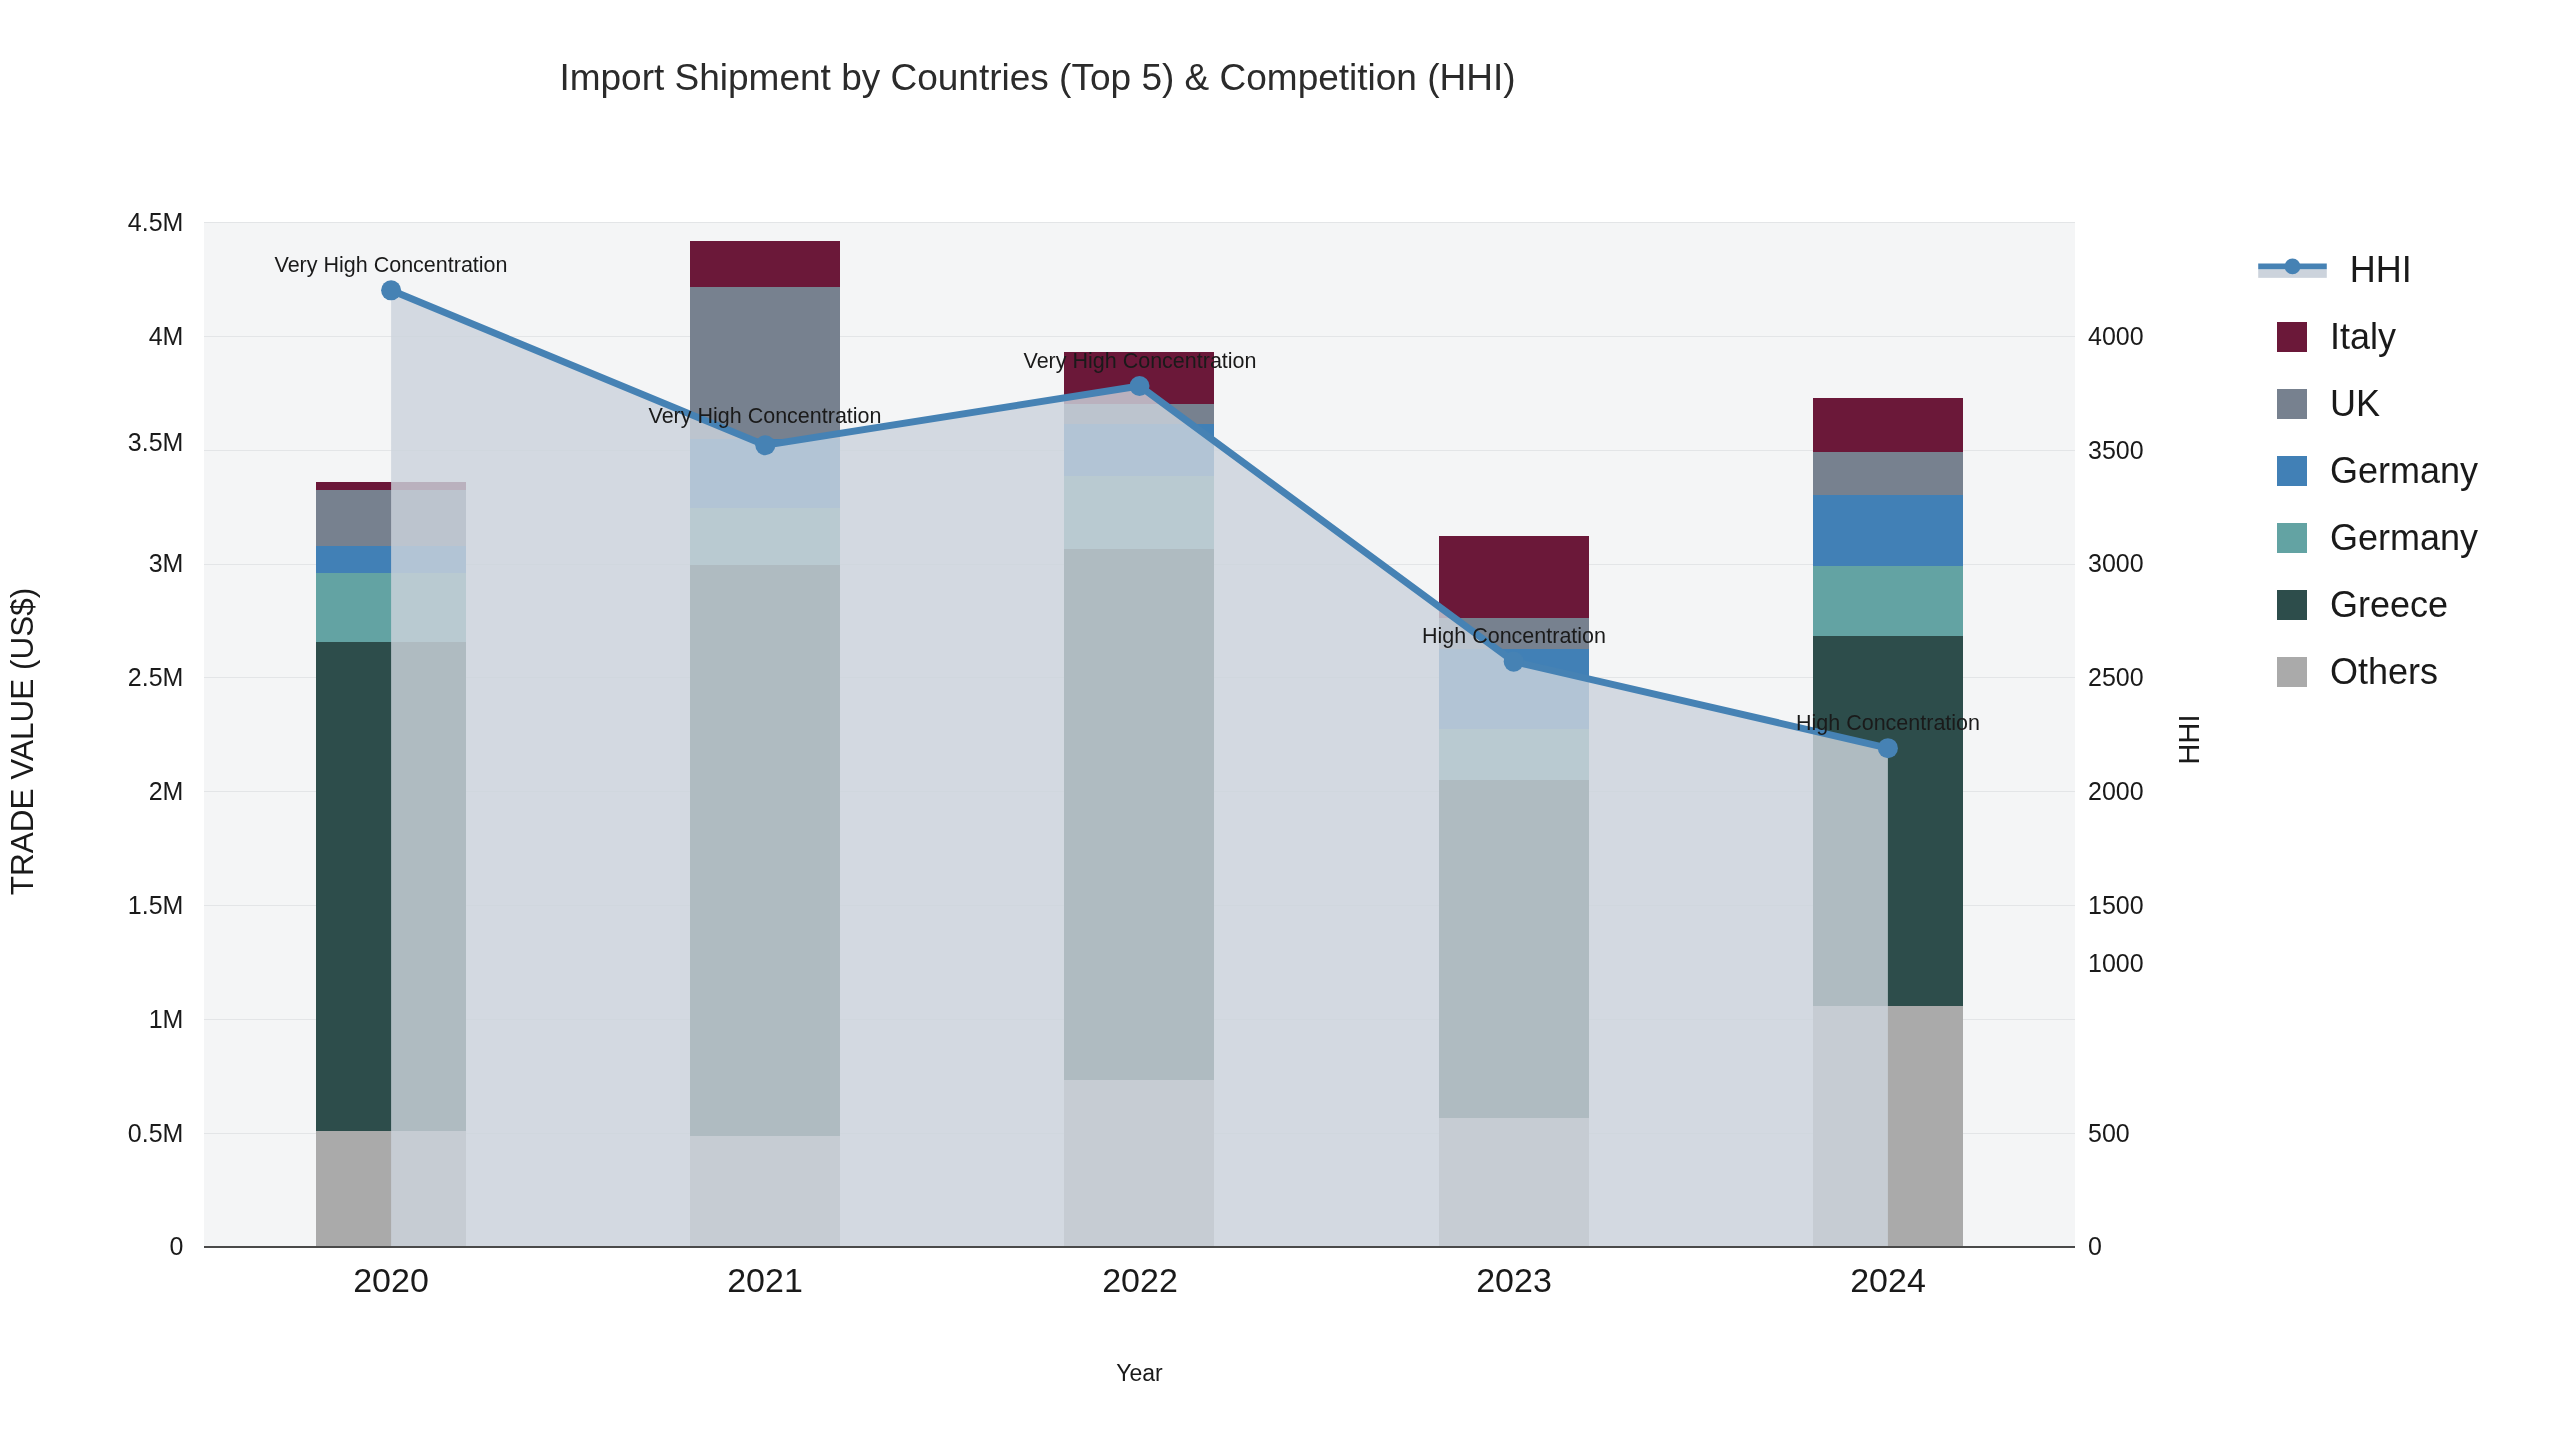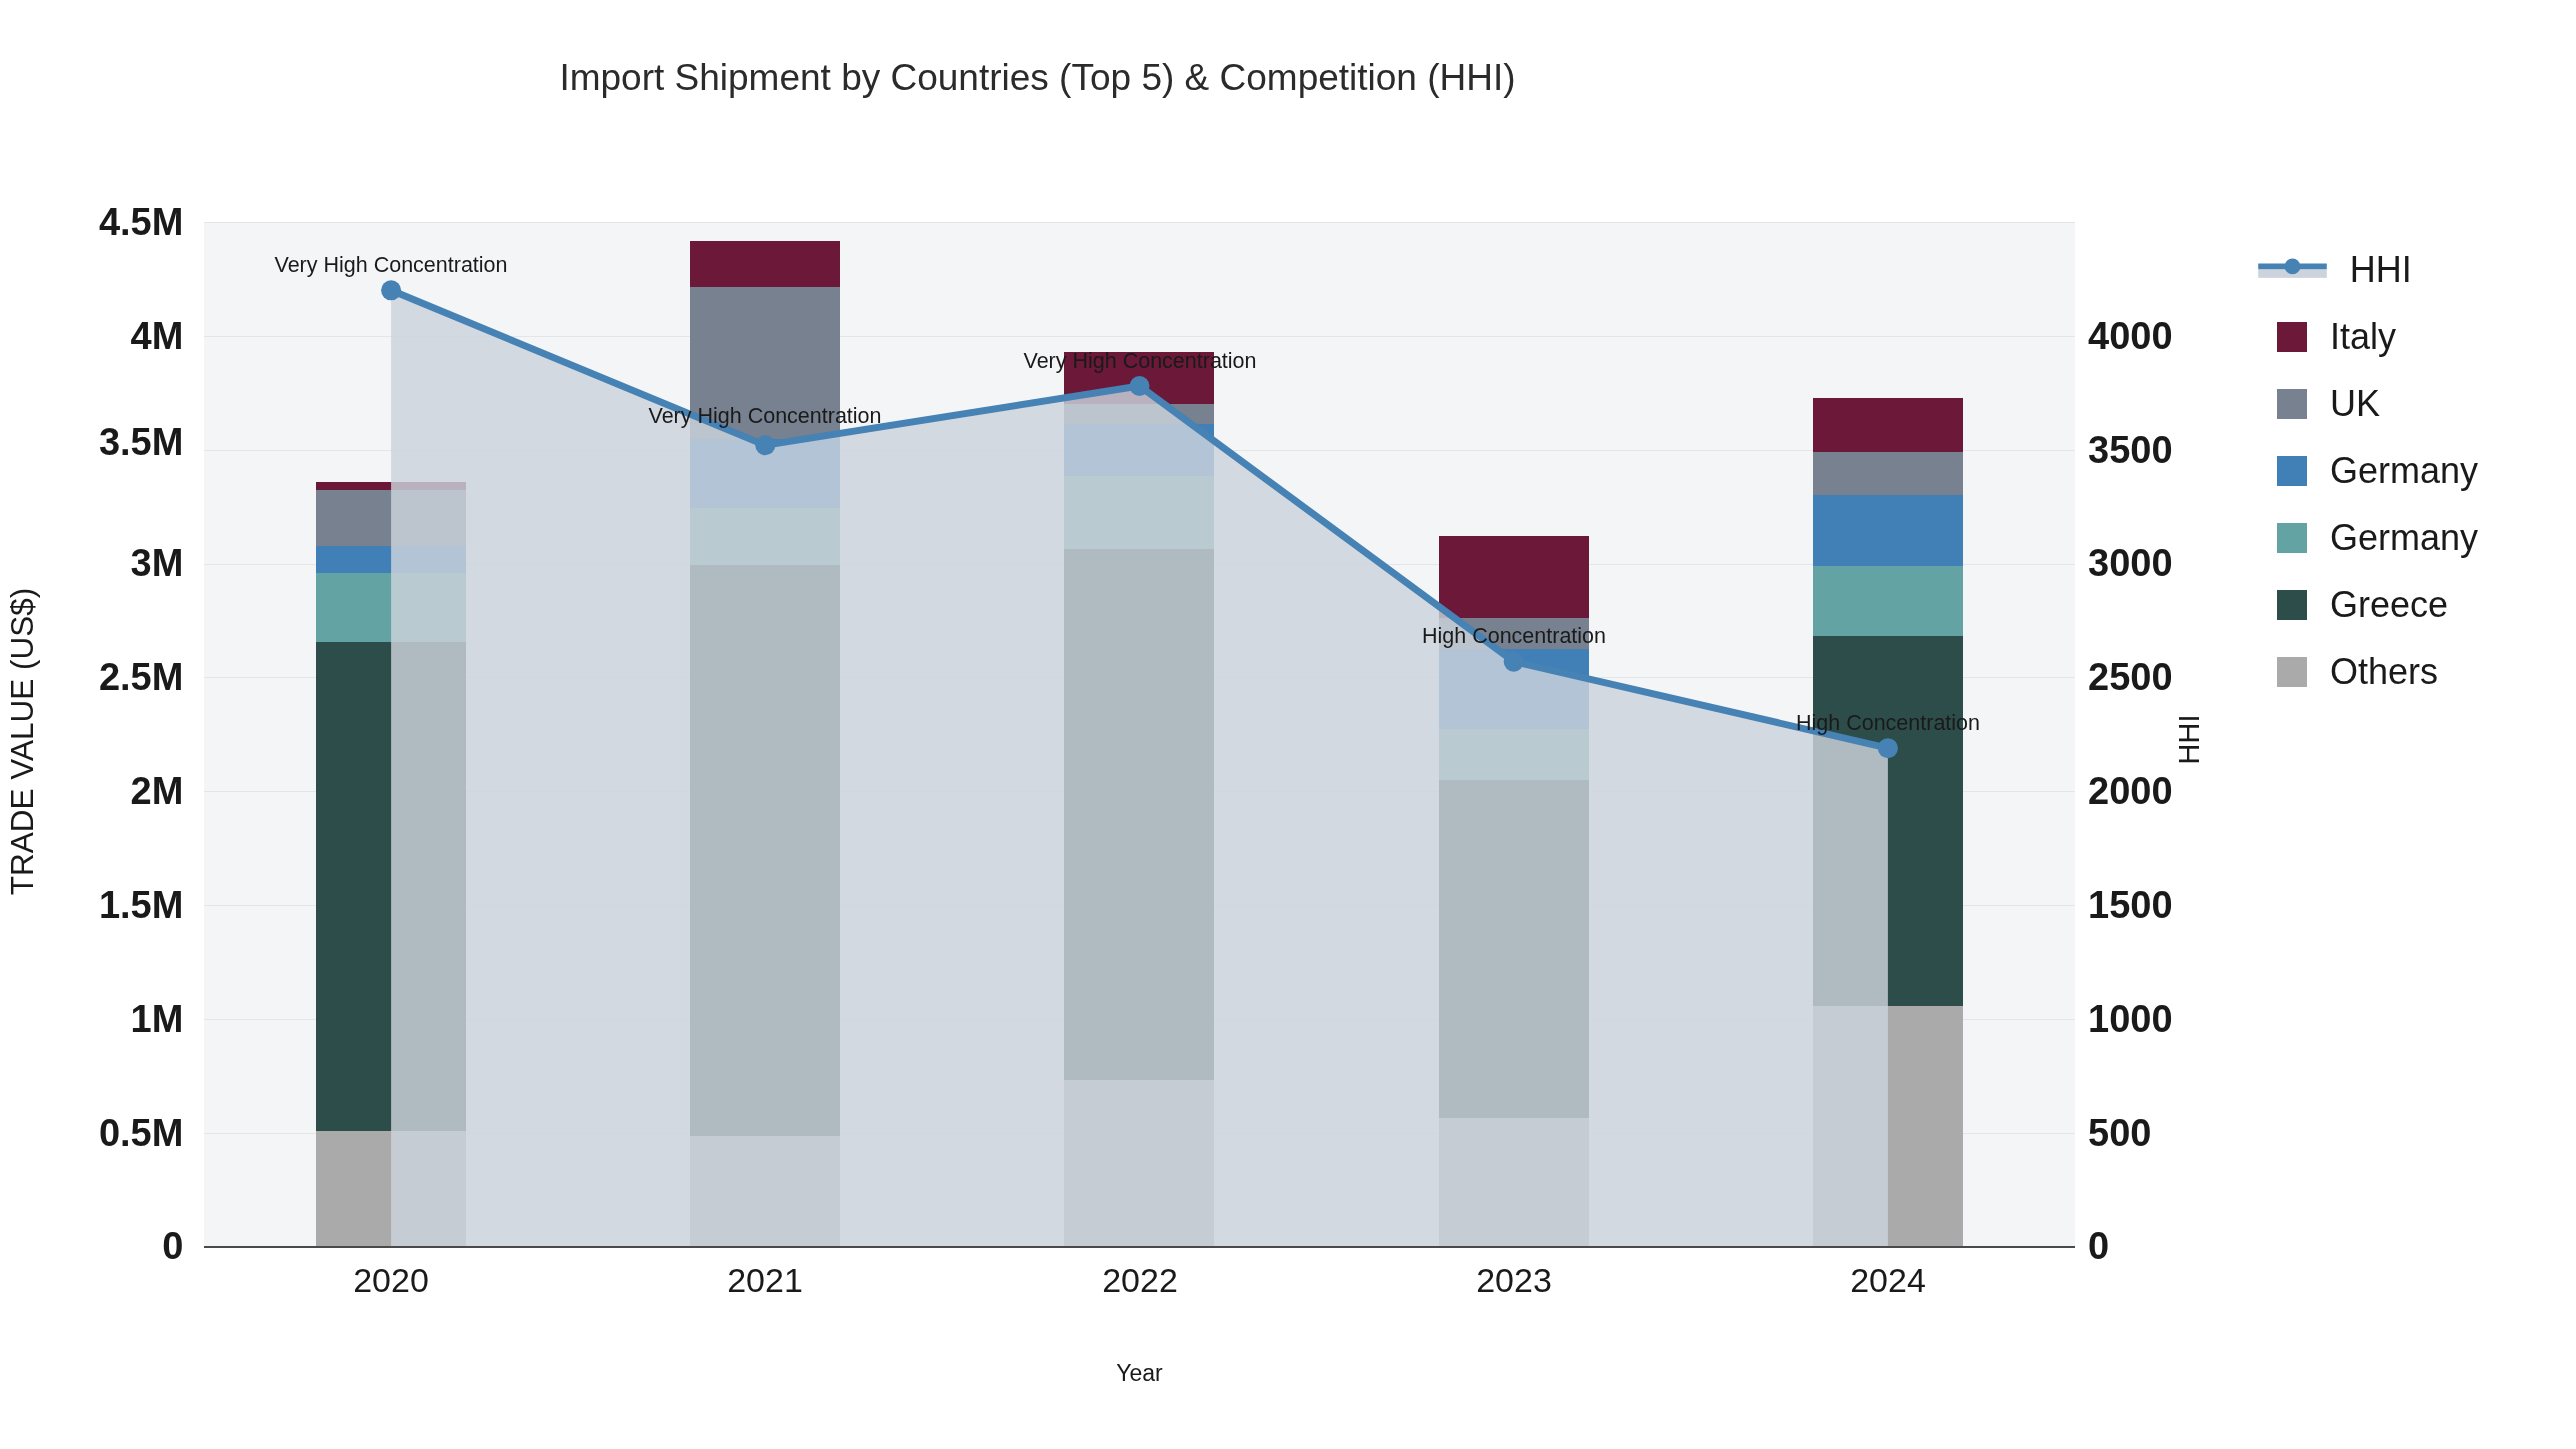--- a/index.html
+++ b/index.html
@@ -33,22 +33,22 @@
 
   
   #hhi-svg { position: absolute; left: 0; top: 0; width: 100%; height: 100%; overflow: visible; }
 
   
   .annot {
     position: absolute; font-size: 21.5px; color: #1a1a1a;
     white-space: nowrap; transform: translateX(-50%);
   }
   .ytick {
-    position: absolute; font-size: 38px; color: #1a1a1a;
-    transform: translateY(-50%); white-space: nowrap; font-weight: bold;
+    position: absolute; font-size: 25px; color: #1a1a1a;
+    transform: translateY(-50%); white-space: nowrap;
   }
 
   #yaxis-left-ticks { position: absolute; left: 0; top: 0; width: 192px; height: 1449px; }
   #yaxis-left-ticks .ytick { right: 8.6px; }
   #yaxis-right-ticks { position: absolute; left: 2088px; top: 0; width: 165px; height: 1449px; }
   #yaxis-right-ticks .ytick { left: 0; }
 
   .axis-title-left {
     position: absolute; left: -336px; top: 723px; width: 716px;
     text-align: center; font-size: 31.5px; color: #1a1a1a;
@@ -166,21 +166,21 @@
       <div class="ytick" style="top: 791px;">2M</div>
       <div class="ytick" style="top: 677px;">2.5M</div>
       <div class="ytick" style="top: 563px;">3M</div>
       <div class="ytick" style="top: 442px; text-align: center;">3.5M</div>
       <div class="ytick" style="top: 336px;">4M</div>
       <div class="ytick" style="top: 222px;">4.5M</div>
     </div>
   <div id="yaxis-right-ticks">
       <div class="ytick" style="top: 1246px;">0</div>
       <div class="ytick" style="top: 1133px;">500</div>
-      <div class="ytick" style="top: 1019px;">1000</div>
+      <div class="ytick" style="top: 963px;">1000</div>
       <div class="ytick" style="top: 905px;">1500</div>
       <div class="ytick" style="top: 791px;">2000</div>
       <div class="ytick" style="top: 677px;">2500</div>
       <div class="ytick" style="top: 563px;">3000</div>
       <div class="ytick" style="top: 450px;">3500</div>
       <div class="ytick" style="top: 336px;">4000</div>
     </div>
 
   <div class="axis-title-left">TRADE VALUE (US$)</div>
   <div class="axis-title-right">HHI</div>

